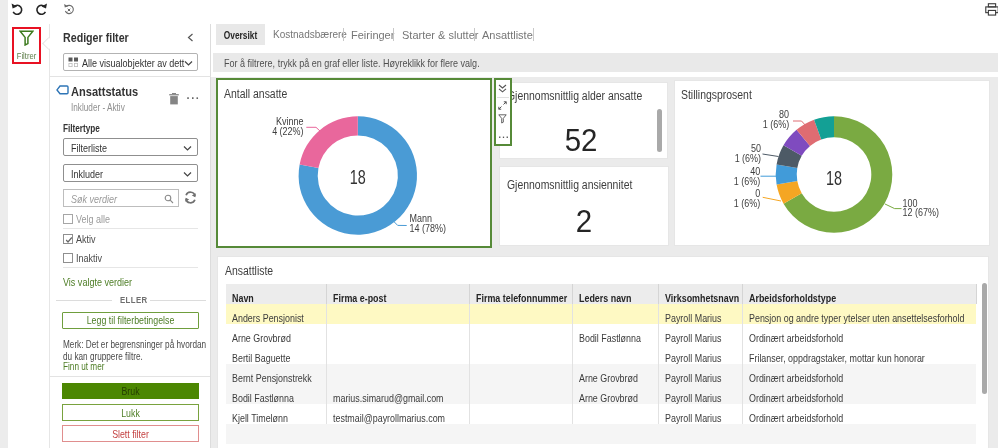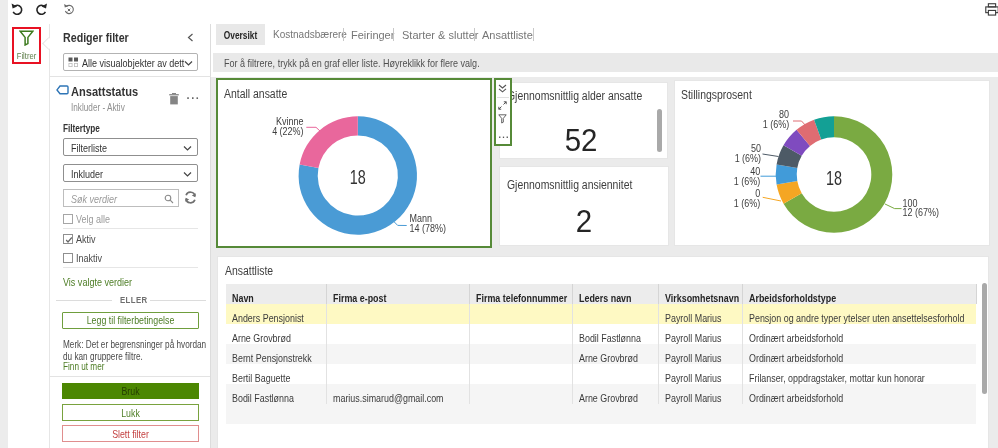--- a/index.html
+++ b/index.html
@@ -303,41 +303,49 @@
             <td><span class="tx">Pensjon og andre typer ytelser uten ansettelsesforhold</span></td>
           </tr>
 <tr>
             <td><span class="tx">Arne Grovbrød</span></td>
             <td><span class="tx"></span></td>
             <td><span class="tx"></span></td>
             <td><span class="tx">Bodil Fastlønna</span></td>
             <td><span class="tx">Payroll Marius</span></td>
             <td><span class="tx">Ordinært arbeidsforhold</span></td>
           </tr>
+<tr>
+            <td><span class="tx">Bertil Baguette</span></td>
+            <td><span class="tx"></span></td>
+            <td><span class="tx"></span></td>
+            <td><span class="tx"></span></td>
+            <td><span class="tx">Payroll Marius</span></td>
+            <td><span class="tx">Frilanser, oppdragstaker, mottar kun honorar</span></td>
+          </tr>
 <tr style="background:#f5f5f5;">
             <td><span class="tx">Bernt Pensjonstrekk</span></td>
             <td><span class="tx"></span></td>
             <td><span class="tx"></span></td>
             <td><span class="tx">Arne Grovbrød</span></td>
             <td><span class="tx">Payroll Marius</span></td>
             <td><span class="tx">Ordinært arbeidsforhold</span></td>
-          </tr>
-<tr>
-            <td><span class="tx">Bertil Baguette</span></td>
-            <td><span class="tx"></span></td>
-            <td><span class="tx"></span></td>
-            <td><span class="tx"></span></td>
-            <td><span class="tx">Payroll Marius</span></td>
-            <td><span class="tx">Frilanser, oppdragstaker, mottar kun honorar</span></td>
           </tr>
 <tr style="background:#f5f5f5;">
             <td><span class="tx">Bodil Fastlønna</span></td>
             <td><span class="tx">marius.simarud@gmail.com</span></td>
             <td><span class="tx"></span></td>
             <td><span class="tx">Arne Grovbrød</span></td>
+            <td><span class="tx">Payroll Marius</span></td>
+            <td><span class="tx">Ordinært arbeidsforhold</span></td>
+          </tr>
+<tr>
+            <td><span class="tx">Kjell Timelønn</span></td>
+            <td><span class="tx">testmail@payrollmarius.com</span></td>
+            <td><span class="tx"></span></td>
+            <td><span class="tx"></span></td>
             <td><span class="tx">Payroll Marius</span></td>
             <td><span class="tx">Ordinært arbeidsforhold</span></td>
           </tr>
 <tr style="background:#f5f5f5;">
             <td colspan="6">&nbsp;</td>
           </tr>
     </tbody>
       </table>
   </div>
   <div class="abs" style="left:764px;top:26px;width:5px;height:111px;background:#a9a9a9;border-radius:3px;"></div>

